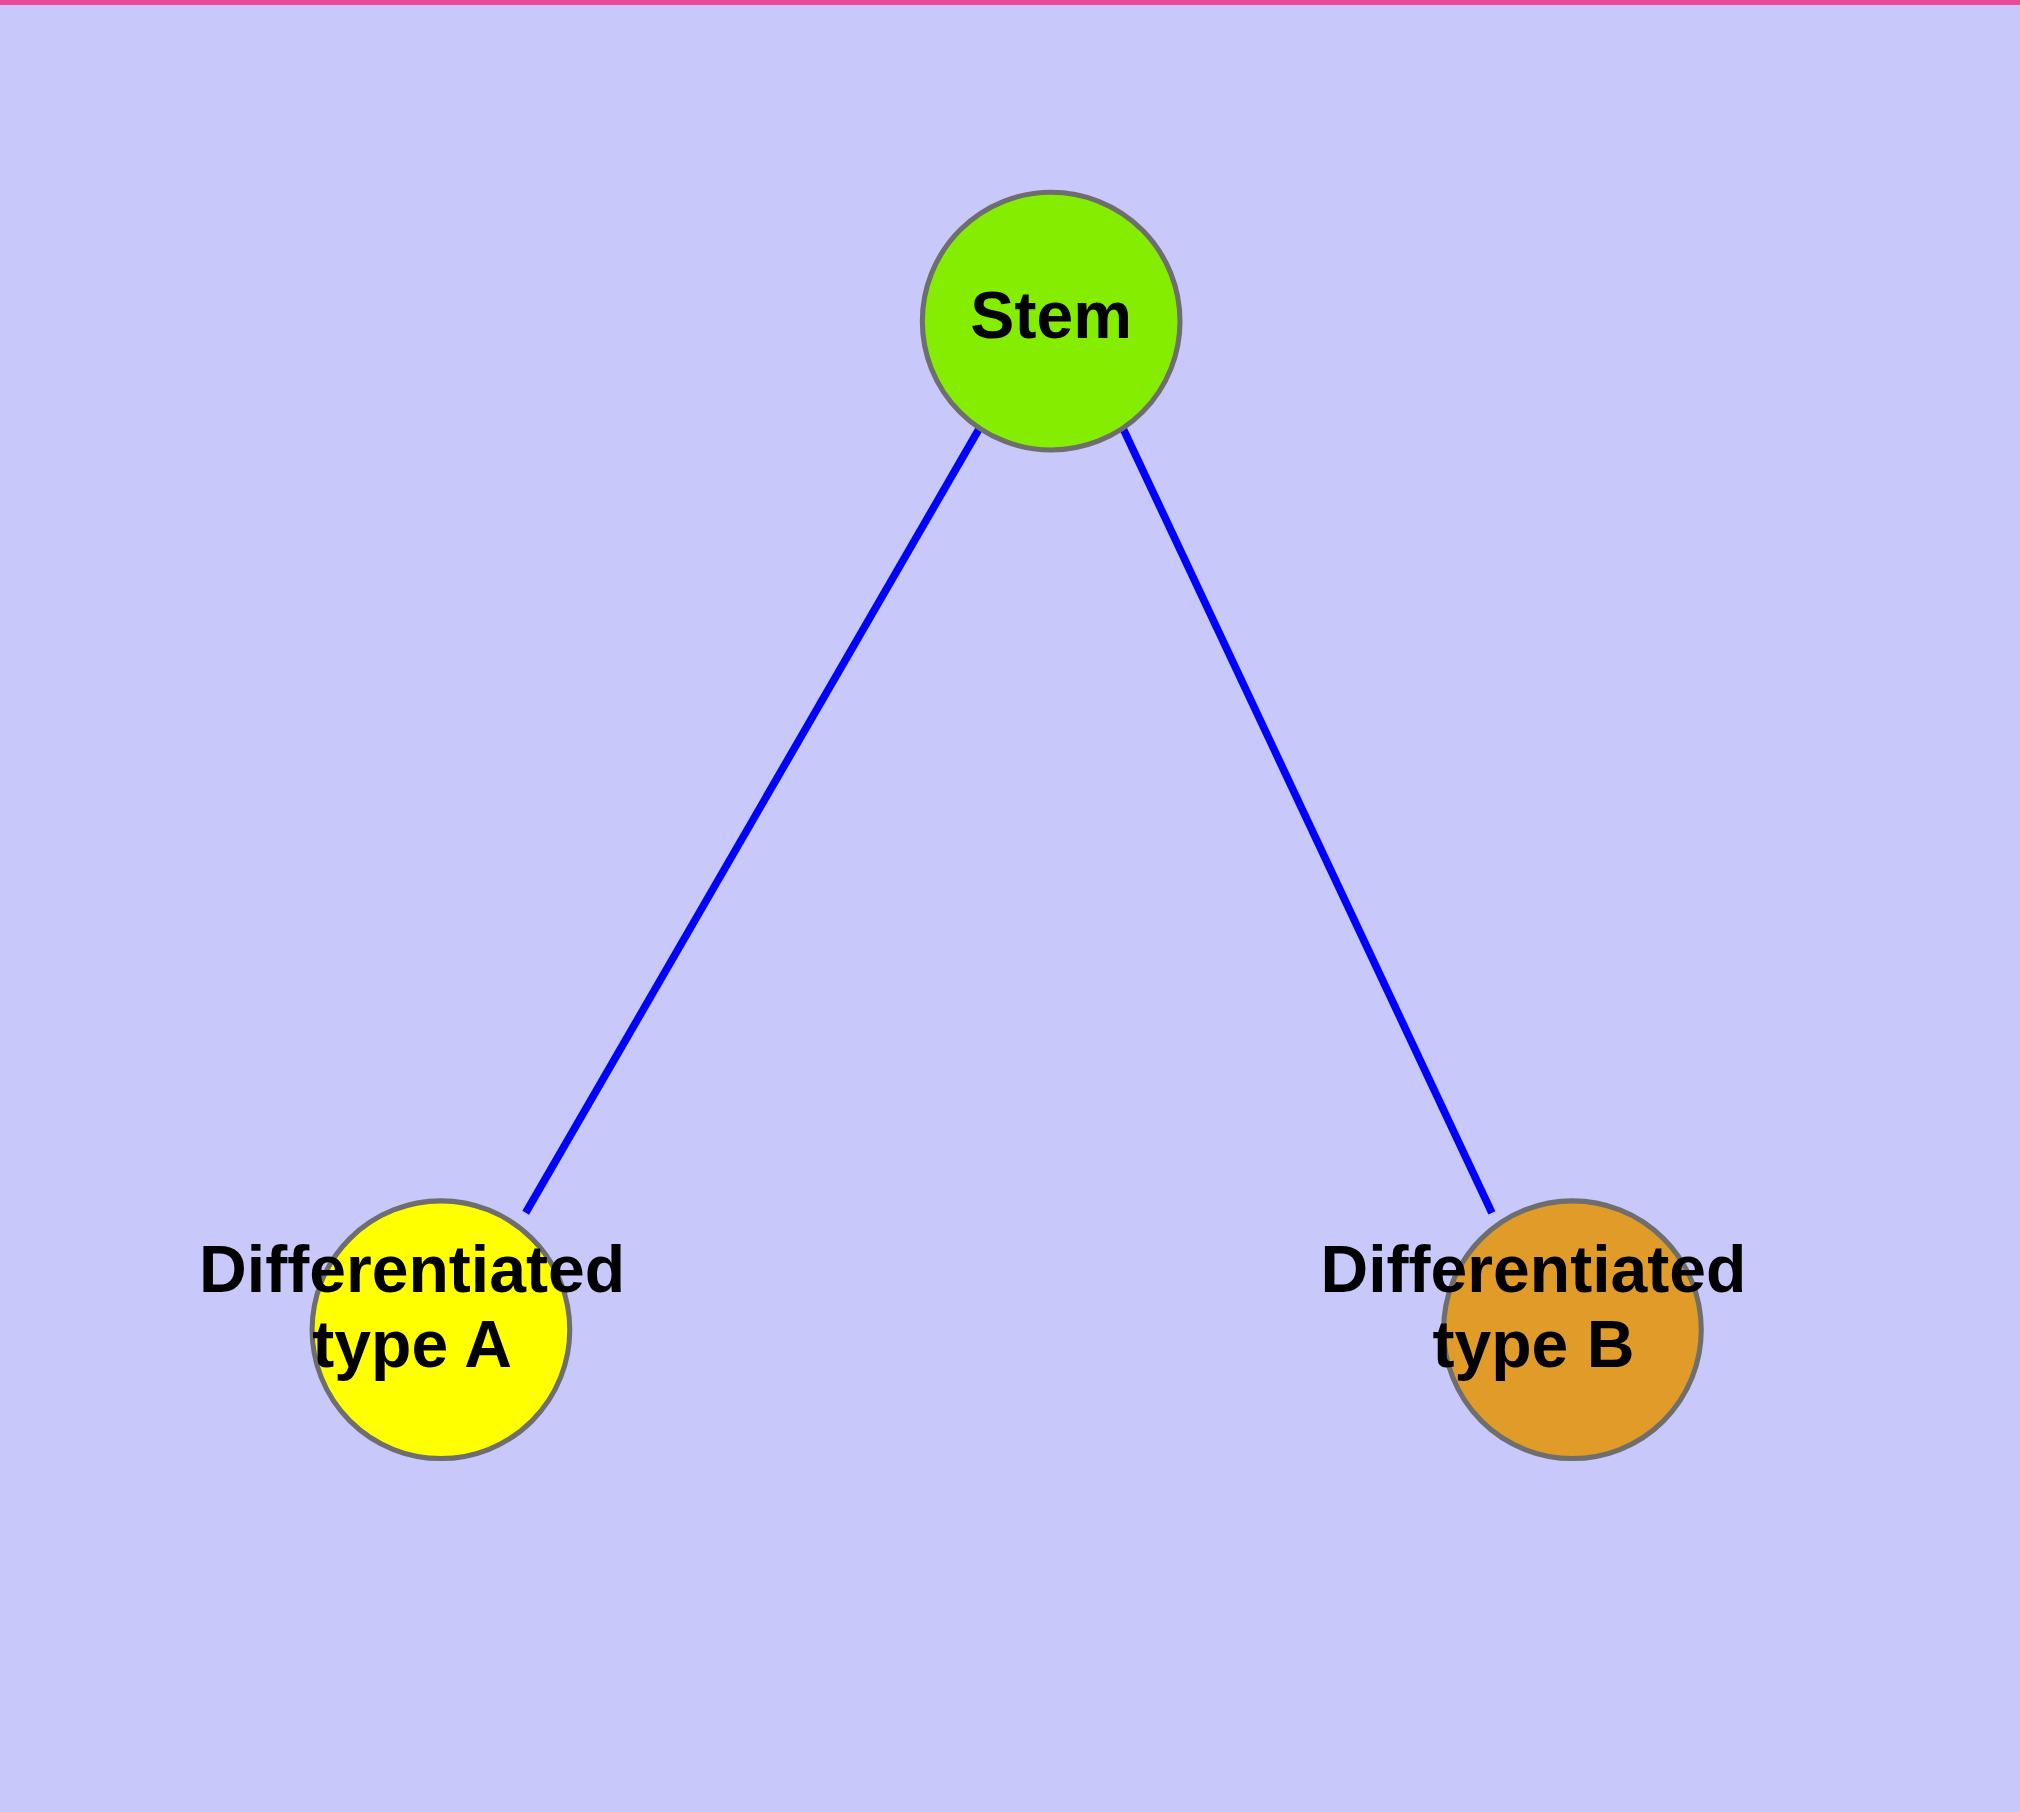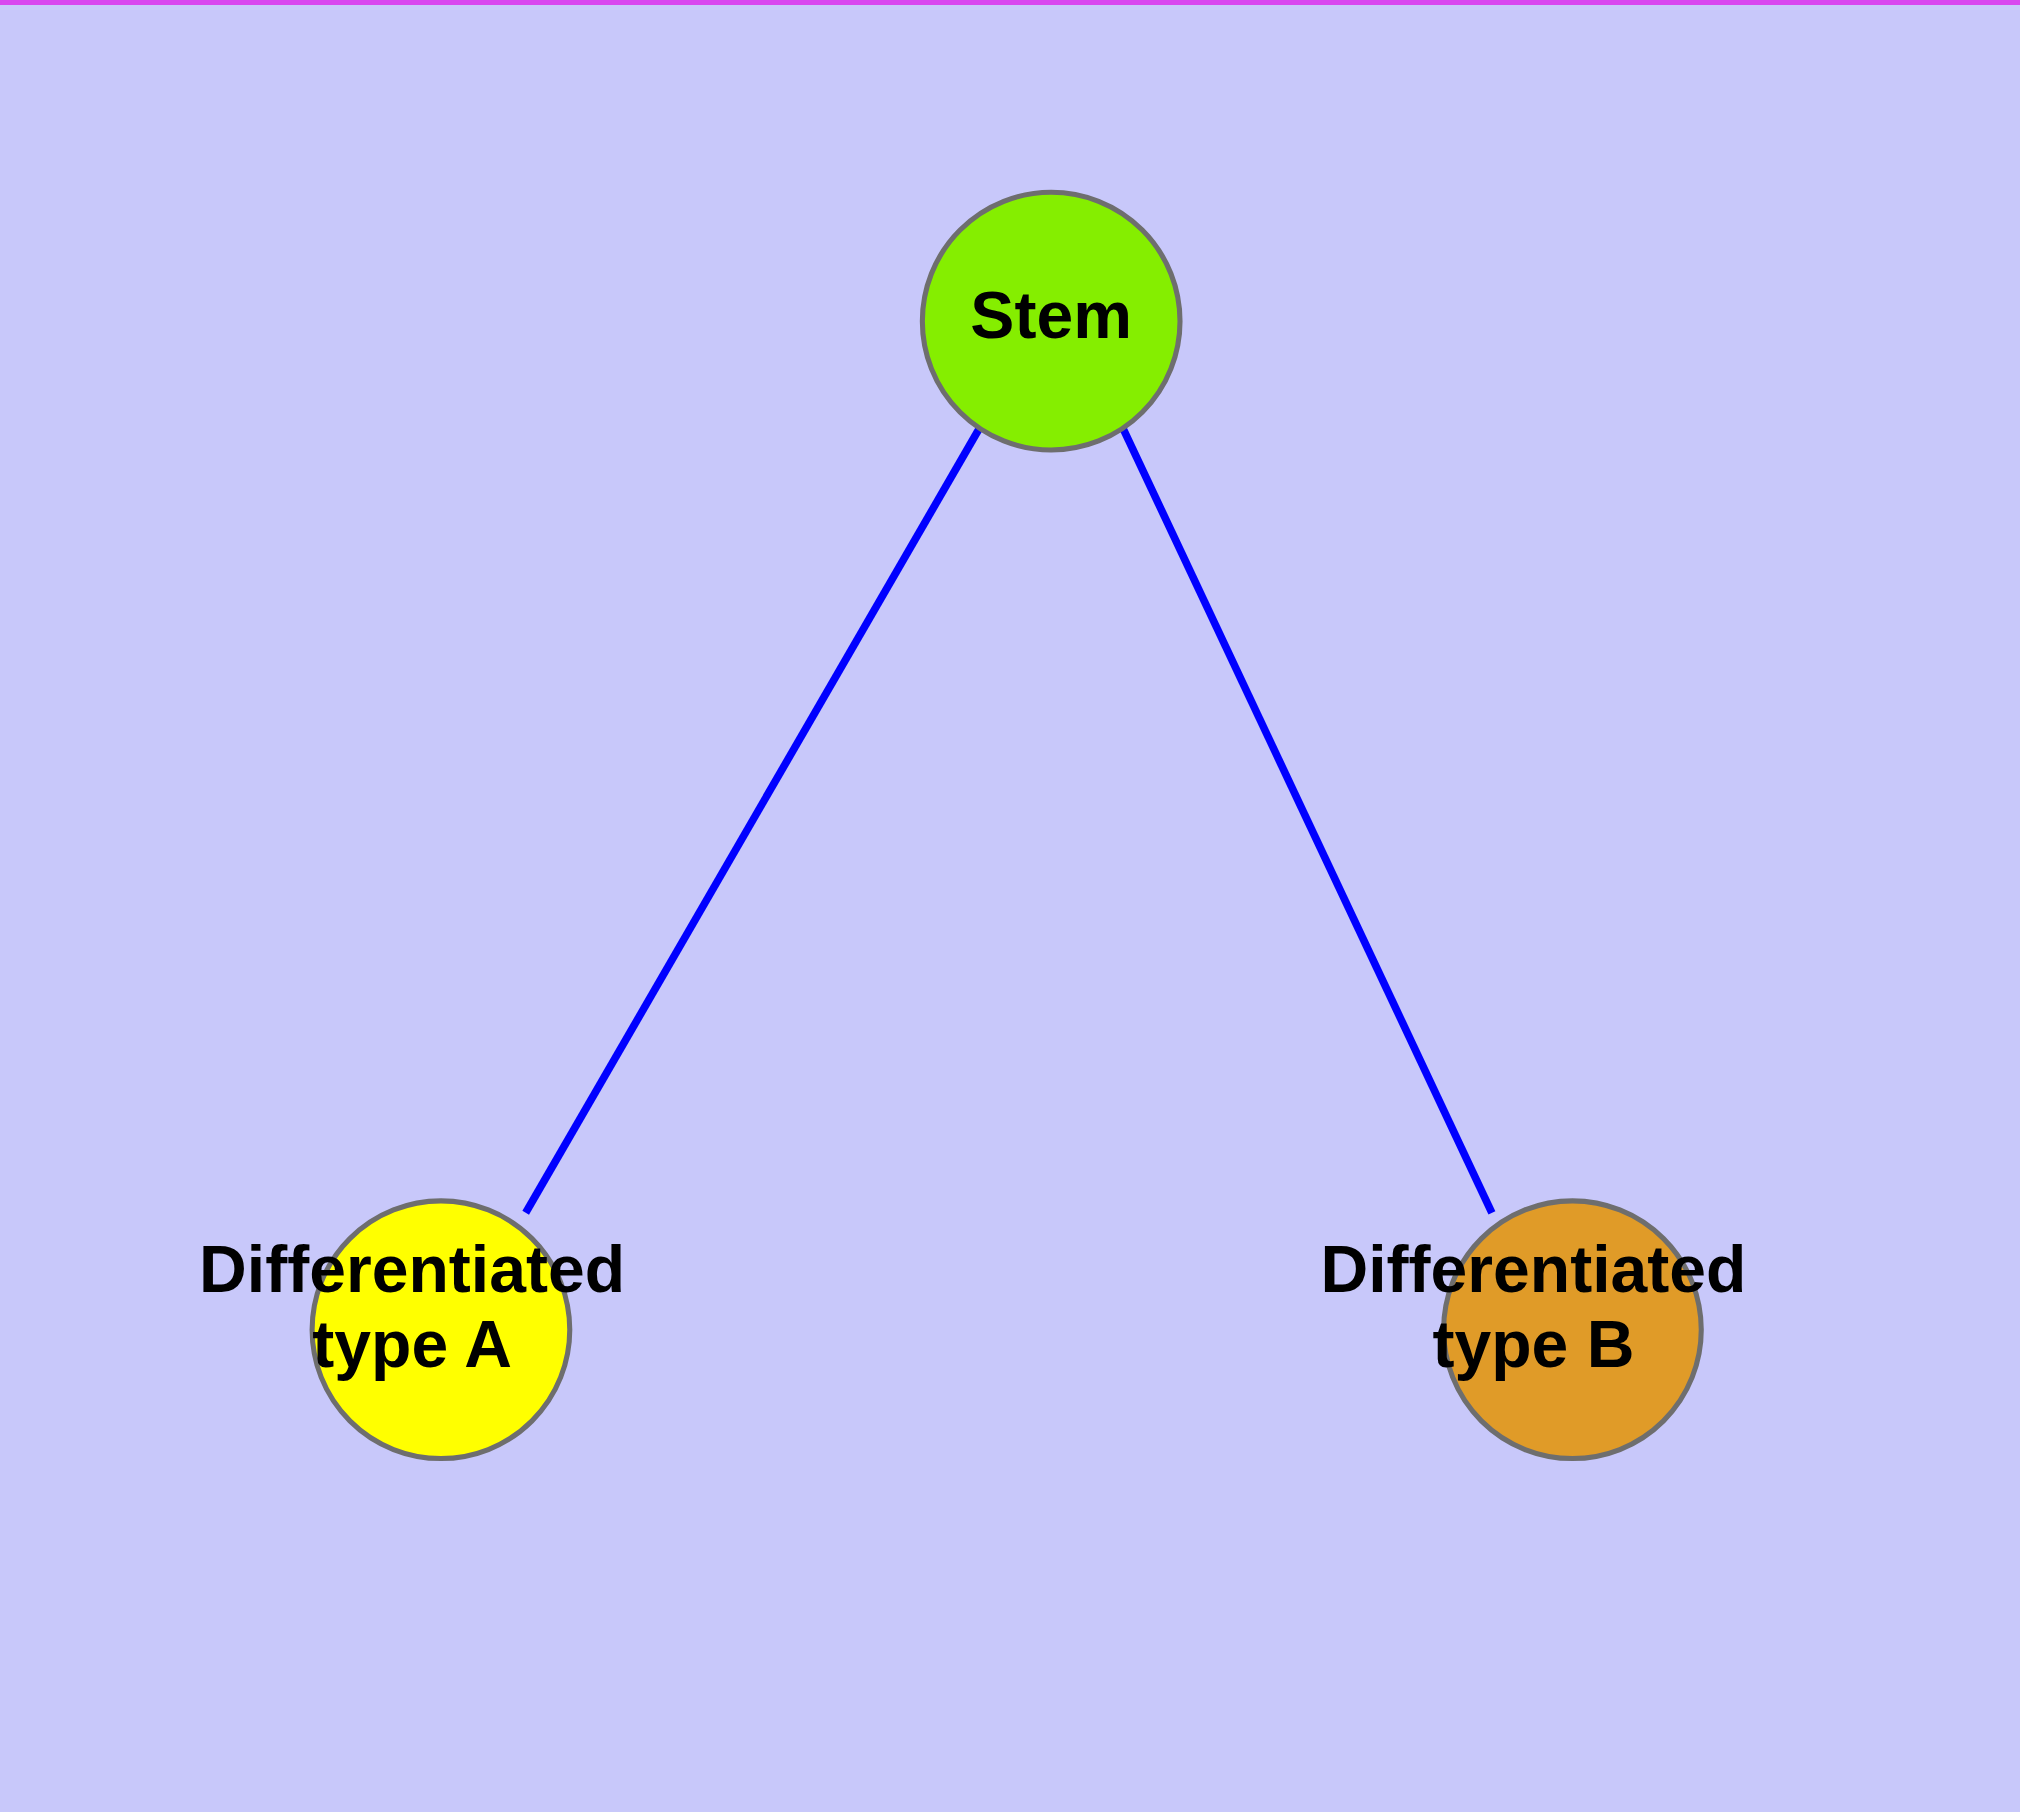--- a/index.html
+++ b/index.html
@@ -8,21 +8,21 @@
     padding: 0;
     background: #ffffff;
   }
   body {
     font-family: "Liberation Sans", sans-serif;
   }
   #canvas {
     position: relative;
     width: 2021px;
     height: 1812px;
-    background: #d946ef;
+    background: #ec4899;
     overflow: hidden;
   }
   #plot-area {
     position: absolute;
     left: 0;
     top: 5.1px;
     width: 2021px;
     height: 1807px;
     background: #c8c8fa;
   }

